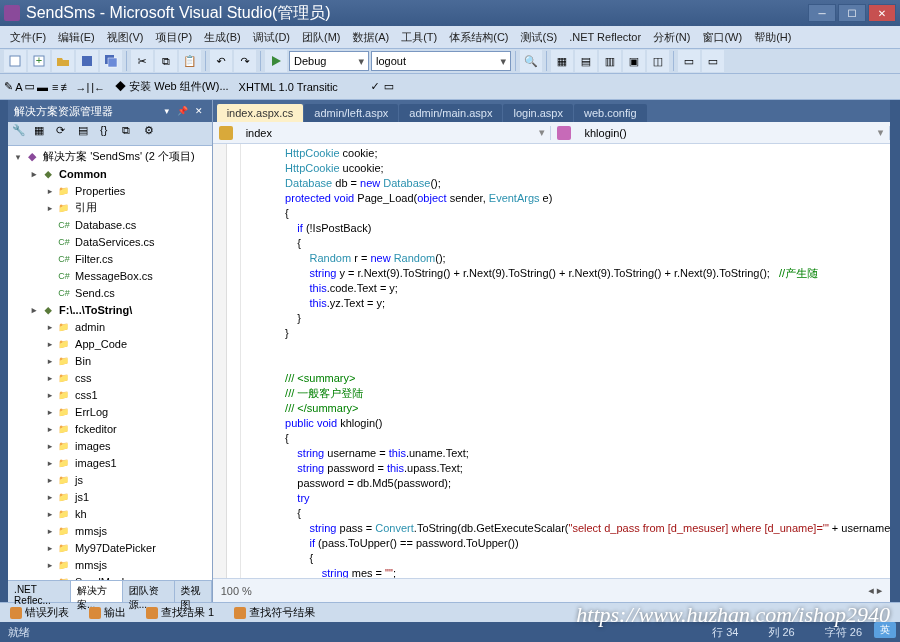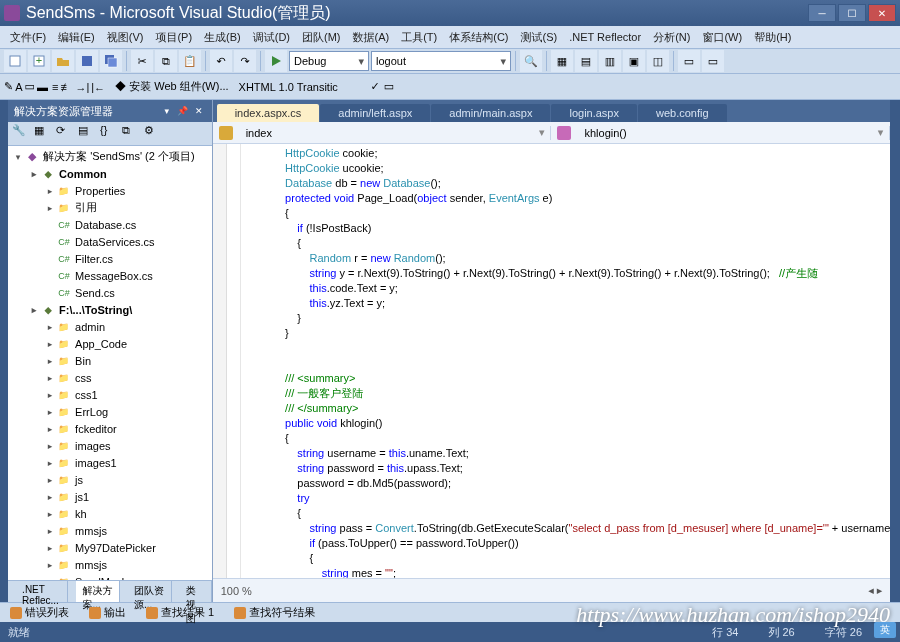--- a/index.html
+++ b/index.html
@@ -36,26 +36,26 @@
 .tree { flex: 1; overflow: auto; background: #fff; padding: 2px 0; }
 .tree-node { display: flex; align-items: center; height: 17px; padding-left: 4px; cursor: pointer; white-space: nowrap; }
 .tree-node.bold { font-weight: bold; }
 .tree-node .expander { width: 12px; text-align: center; color: #555; font-size: 9px; }
 .tree-node .ficon { width: 16px; height: 14px; margin-right: 3px; display: inline-flex; align-items: center; justify-content: center; }
 .ficon.folder { color: #d9a93a; }
 .ficon.csharp { color: #3a8a3a; }
 .ficon.sln { color: #8a4a9a; }
 .ficon.proj { color: #5a7a3a; }
 .sidebar-tabs { height: 22px; background: #cddced; border-top: 1px solid #9fb8d9; display: flex; }
-.sidebar-tabs .stab { padding: 3px 6px; border-right: 1px solid #9fb8d9; font-size: 10px; cursor: pointer; margin-left: 8px; }
+.sidebar-tabs .stab { padding: 3px 6px; border-right: 1px solid #9fb8d9; font-size: 10px; cursor: pointer; }
 .sidebar-tabs .stab.active { background: #fff; }
 
 .editor-area { flex: 1; display: flex; flex-direction: column; background: #fff; }
 .doc-tabs { height: 22px; background: #4a6a97; display: flex; align-items: flex-end; padding: 0 4px; gap: 1px; }
-.doc-tab { padding: 3px 18px; background: #3a5a87; color: #d6e2f2; font-size: 11px; cursor: pointer; border-radius: 2px 2px 0 0; }
+.doc-tab { padding: 3px 10px; background: #3a5a87; color: #d6e2f2; font-size: 11px; cursor: pointer; border-radius: 2px 2px 0 0; }
 .doc-tab.active { background: #fdf0c8; color: #333; }
 .crumb-bar { height: 22px; background: #eef3fa; border-bottom: 1px solid #c6d4e8; display: flex; align-items: center; }
 .crumb-bar .crumb { flex: 1; padding: 0 6px; border-right: 1px solid #c6d4e8; display: flex; align-items: center; gap: 13px; position: relative; }
 .crumb-bar .crumb::after { content: "▾"; position: absolute; right: 6px; color: #888; }
 .crumb-bar .cicon { width: 14px; height: 14px; background: #d9a93a; border-radius: 2px; }
 .crumb-bar .cicon.method { background: #c76ab8; }
 .code-wrap { flex: 1; display: flex; overflow: hidden; background: #fff; justify-content: flex-end; }
 .outline-bar { width: 14px; background: #f4f4f4; border-right: 1px solid #ddd; }
 .gutter { width: 14px; background: #fff; border-right: 1px solid #e6e6e6; }
 .code { flex: 1; overflow: auto; padding: 2px 0 2px 20px; font-family: Consolas, monospace; font-size: 12px; line-height: 15px; white-space: pre; color: #000; }

